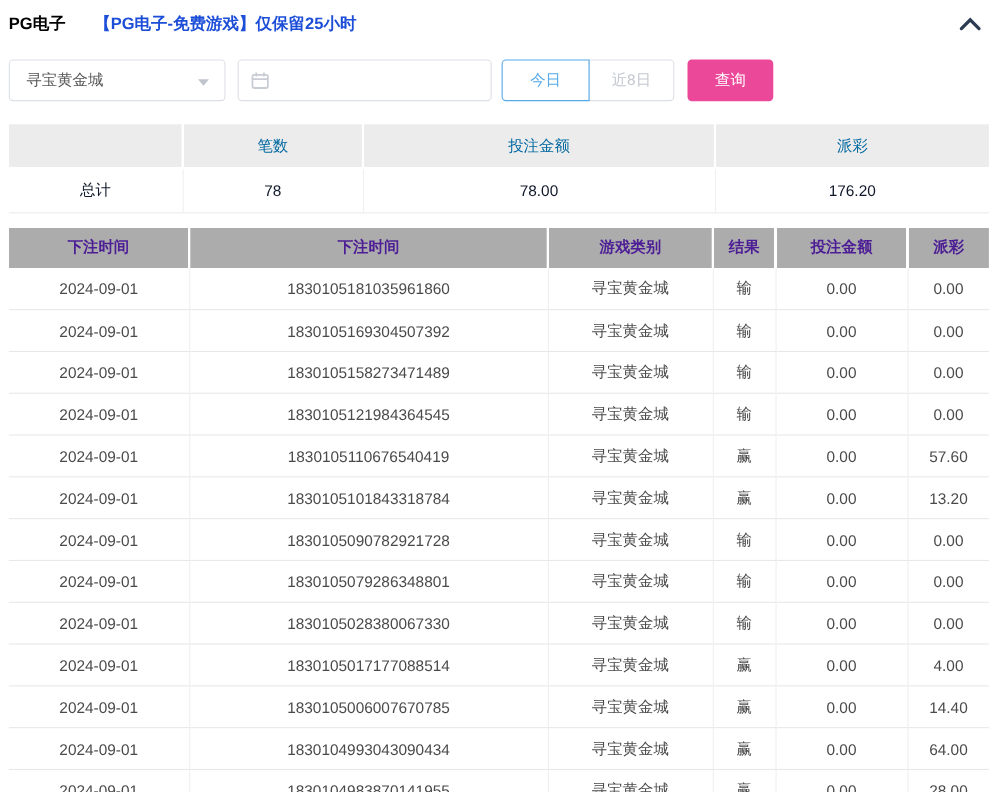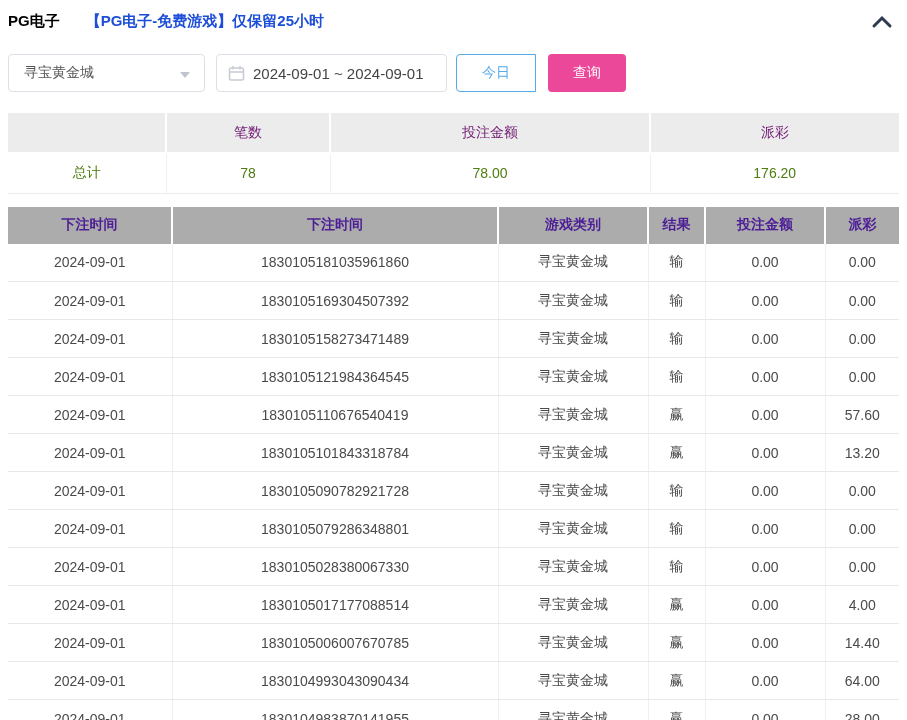--- a/index.html
+++ b/index.html
@@ -44,25 +44,25 @@
     margin-left: 12px; width: 78px; height: 38px; background: #ec4899; color: #fff;
     font-size: 14px; border: none; border-radius: 4px; cursor: pointer; font-family: inherit;
   }
 
   
   table { border-collapse: collapse; table-layout: fixed; width: 891px; }
   td, th { overflow: hidden; white-space: nowrap; }
 
   .summary { margin-top: 21px; font-size: 14px; }
   .summary th {
-    background: #ececec; height: 40px; font-weight: normal; color: #701a75;
+    background: #ececec; height: 40px; font-weight: normal; color: #0369a1;
     text-align: center; border-bottom: 2px solid #fff;
   }
   .summary th + th { border-left: 2px solid #fff; }
-  .summary td { height: 40px; text-align: center; color: #4d7c0f; border-bottom: 1px solid #ececec; }
+  .summary td { height: 40px; text-align: center; color: #0f172a; border-bottom: 1px solid #ececec; }
   .summary td + td { border-left: 1px solid #f0f0f0; }
 
   .main { margin-top: 13px; font-size: 14px; }
   .main th {
     background: #acacac; height: 37px; color: #4c1d95; font-weight: bold;
     text-align: center; font-size: 14px;
   }
   .main th + th { border-left: 2px solid #fff; }
   .main td { height: 38px; text-align: center; color: #4a4a4a; border-bottom: 1px solid #e8e8e8; }
   .main td + td { border-left: 1px solid #efefef; }
@@ -92,25 +92,25 @@
 
     <div class="date-box">
       <span class="cal">
         <svg width="17" height="17" viewBox="0 0 17 17">
           <rect x="1.5" y="3" width="14" height="12" rx="1.5" fill="none" stroke="#c8ccd4" stroke-width="1.6"></rect>
           <line x1="1.5" y1="7" x2="15.5" y2="7" stroke="#c8ccd4" stroke-width="1.6"></line>
           <line x1="5" y1="1" x2="5" y2="4.5" stroke="#c8ccd4" stroke-width="1.6"></line>
           <line x1="12" y1="1" x2="12" y2="4.5" stroke="#c8ccd4" stroke-width="1.6"></line>
         </svg>
       </span>
-      <span>2024-09-01 ~ 2024-09-01</span>
     </div>
 
     <div class="btn-group">
       <button class="seg-btn first active">今日</button>
+      <button class="seg-btn last">近8日</button>
     </div>
 
     <button class="query-btn">查询</button>
   </div>
 
   <table class="summary">
     <colgroup>
         <col style="width:158px">
         <col style="width:164px">
         <col style="width:320px">

